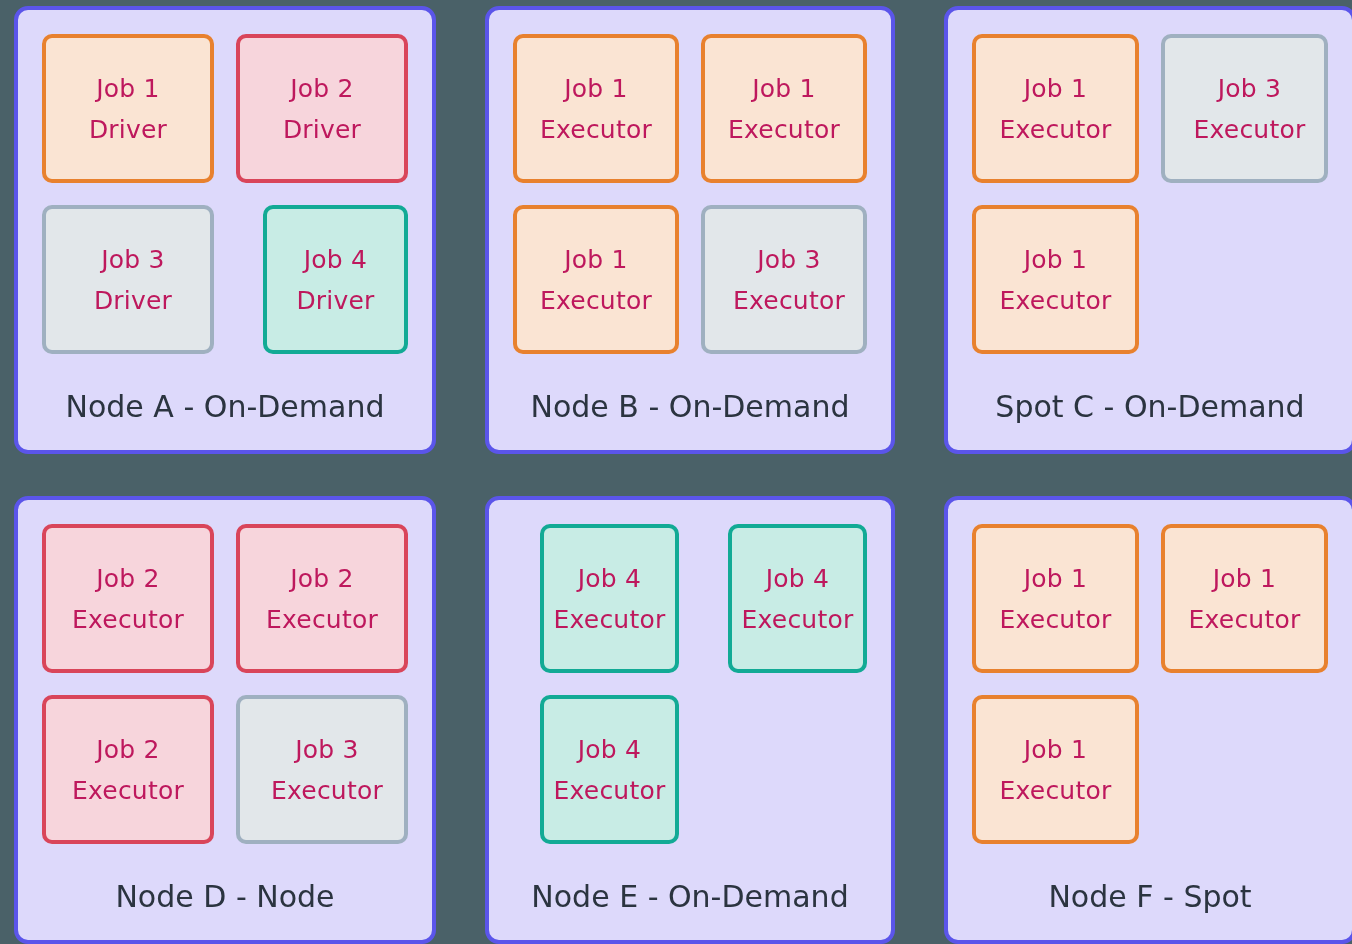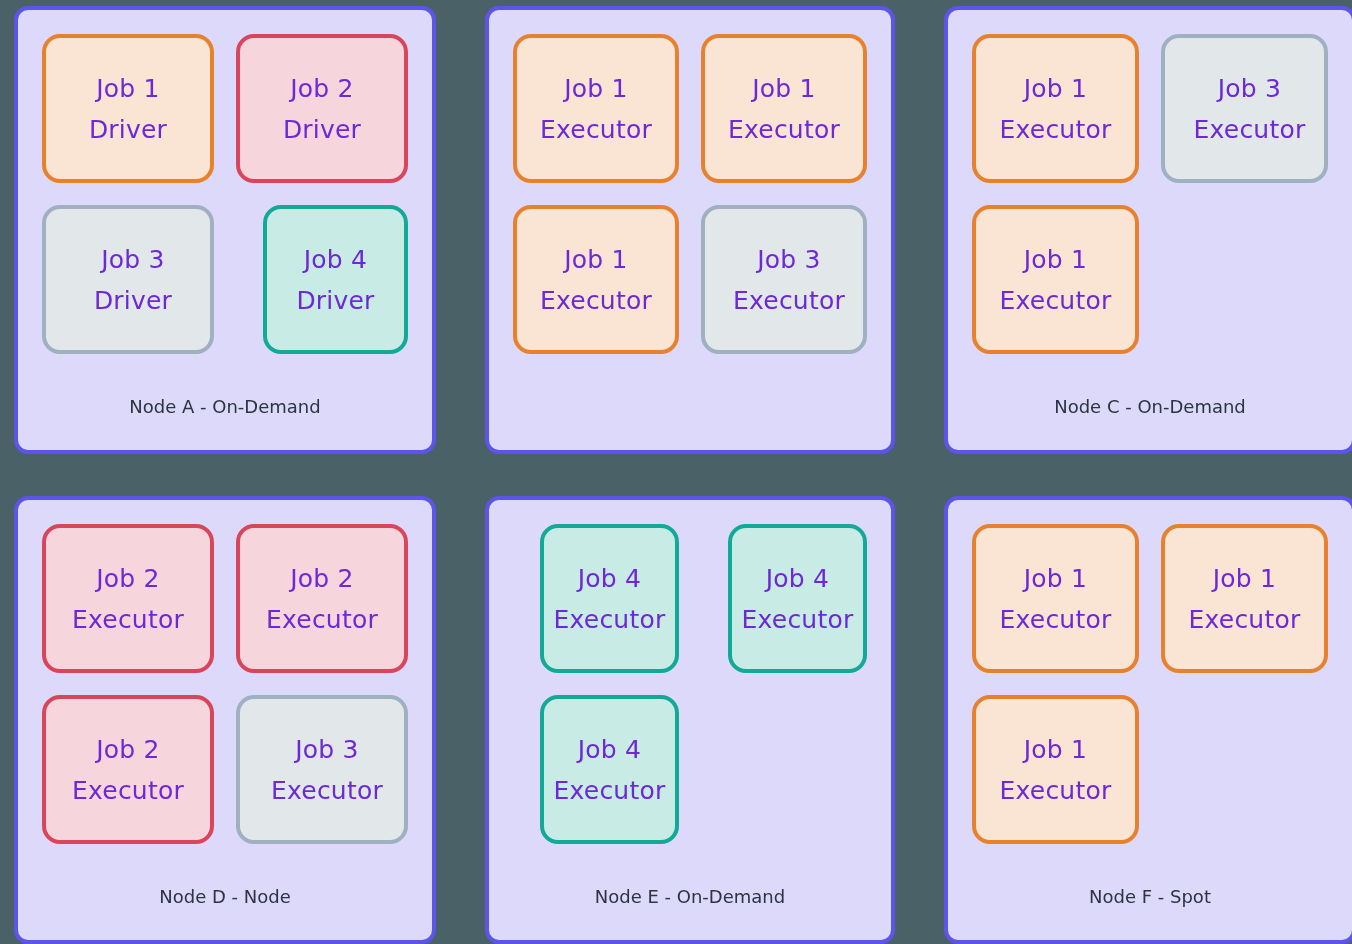--- a/index.html
+++ b/index.html
@@ -41,49 +41,49 @@
     grid-template-rows: 1fr 1fr;
     column-gap: 22px;
     row-gap: 22px;
     padding: 0 24px;
     box-sizing: border-box;
     flex: 0 0 auto;
     height: 320px;
   }
 
   .job-box {
-    border-radius: 18px;
+    border-radius: 10px;
     border: 4px solid #cccccc;
     box-sizing: border-box;
     display: flex;
     flex-direction: column;
     align-items: center;
     justify-content: center;
-    color: #6d28d9;
+    color: #be185d;
     font-size: 25px;
     line-height: 41px;
     letter-spacing: 0.2px;
   }
 
   .job-box.empty {
     border: none;
     background: transparent;
   }
 
   .job-line {
     display: block;
     white-space: nowrap;
   }
 
   .node-label {
     margin-top: auto;
     margin-bottom: 0;
     text-align: center;
     color: #2b3440;
-    font-size: 18px;
+    font-size: 30px;
     line-height: 30px;
     padding-bottom: 28px;
   }
 
   
   .job-1 { background: #fae4d3; border-color: #e8812e; }
   .job-2 { background: #f7d5dc; border-color: #d9455a; text-align: center; }
   .job-3 { background: #e2e7ea; border-color: #9fb0c0; padding-left: 10px; }
   .job-4 { background: #c8ece5; border-color: #12aa95; margin-left: 27px; }
 </style>
@@ -124,38 +124,39 @@
         </div>
         <div class="job-box job-1">
           <span class="job-line">Job 1</span>
           <span class="job-line">Executor</span>
         </div>
         <div class="job-box job-3">
           <span class="job-line">Job 3</span>
           <span class="job-line">Executor</span>
         </div>
       </div>
+      <div class="node-label">Node B - On-Demand</div>
     </div>
     <div class="node-panel">
       <div class="slot-grid">
         <div class="job-box job-1">
           <span class="job-line">Job 1</span>
           <span class="job-line">Executor</span>
         </div>
         <div class="job-box job-3">
           <span class="job-line">Job 3</span>
           <span class="job-line">Executor</span>
         </div>
         <div class="job-box job-1">
           <span class="job-line">Job 1</span>
           <span class="job-line">Executor</span>
         </div>
         <div class="job-box empty"></div>
       </div>
-      <div class="node-label">Node C - On-Demand</div>
+      <div class="node-label">Spot C - On-Demand</div>
     </div>
     <div class="node-panel">
       <div class="slot-grid">
         <div class="job-box job-2">
           <span class="job-line">Job 2</span>
           <span class="job-line">Executor</span>
         </div>
         <div class="job-box job-2">
           <span class="job-line">Job 2</span>
           <span class="job-line">Executor</span>

